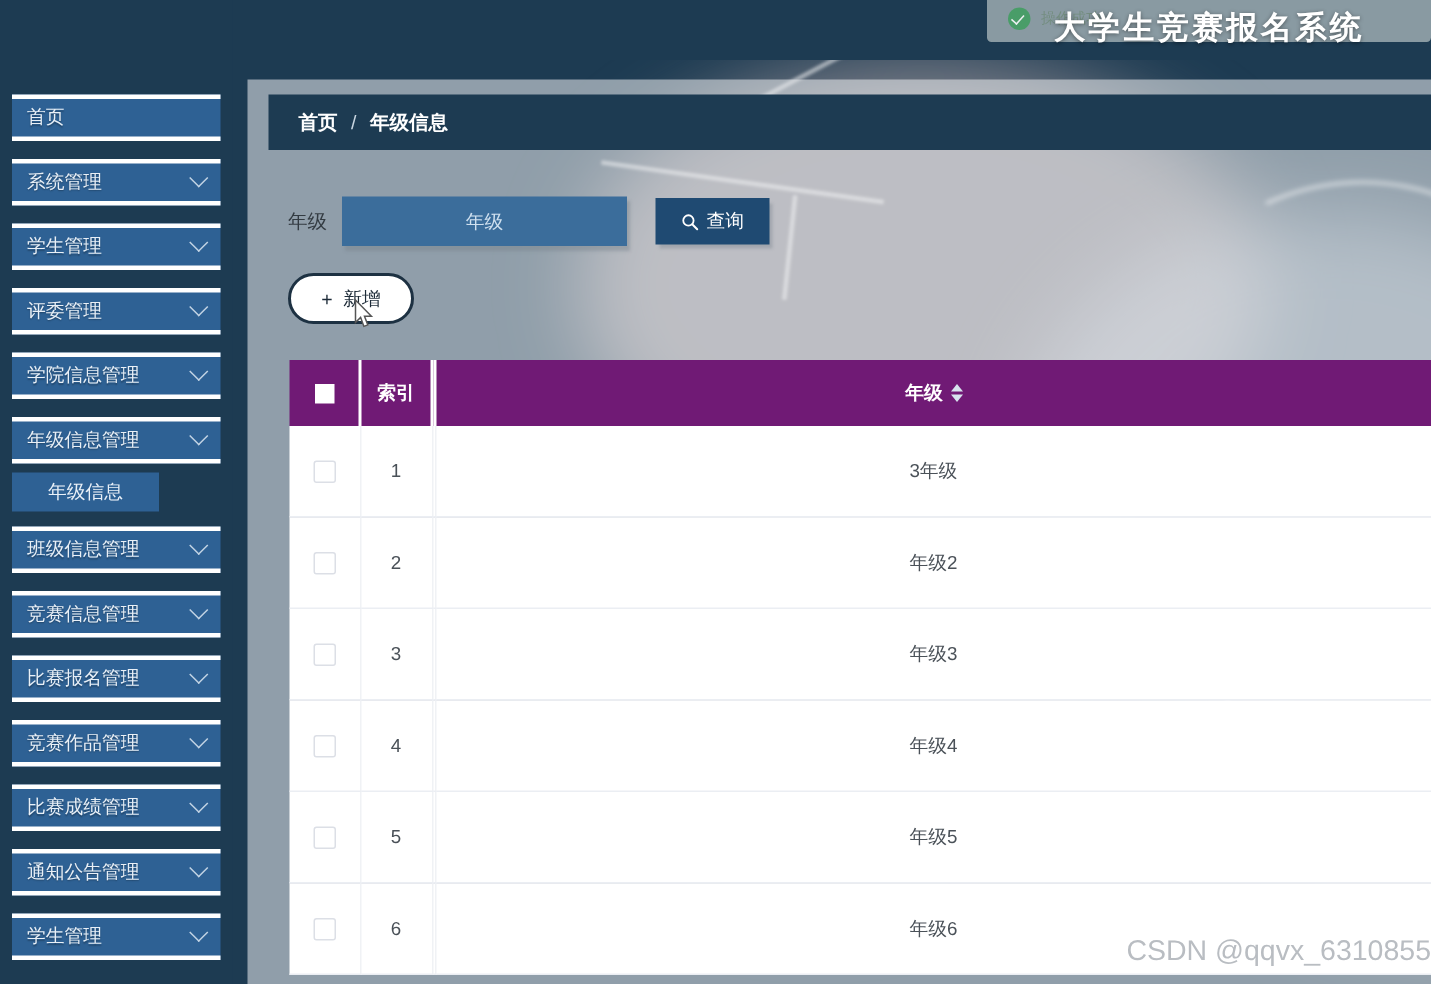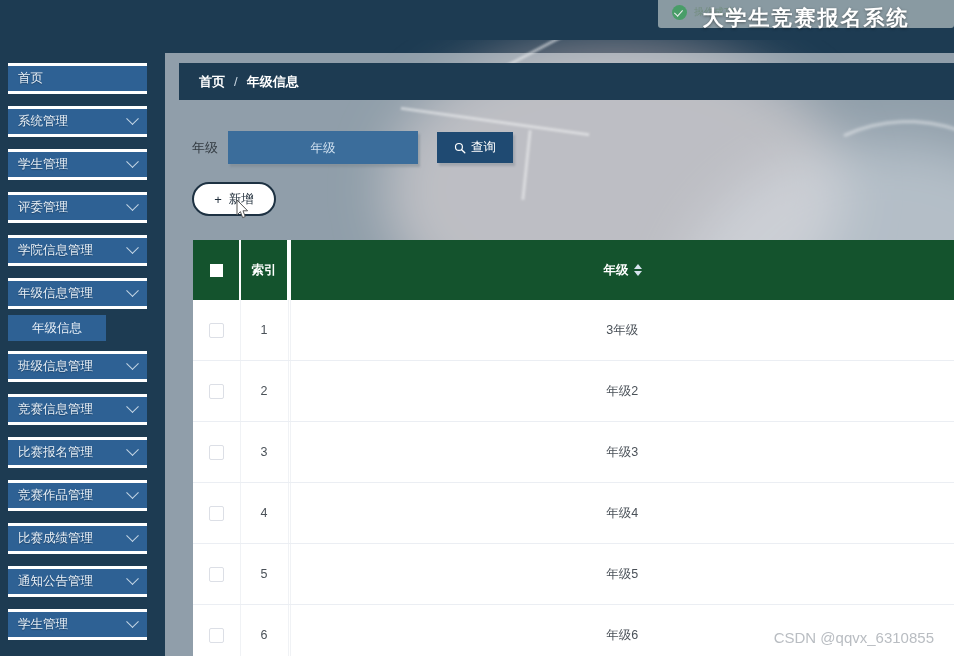--- a/index.html
+++ b/index.html
@@ -283,23 +283,23 @@
     width: 761px;
     z-index: 2;
     font-size: 12.5px;
   }
   #data-table table {
     border-collapse: collapse;
     width: 761px;
     table-layout: fixed;
   }
   #data-table thead th {
-    background: #14532d;
+    background: #701a75;
     color: #ffffff;
-    height: 60px;
+    height: 44px;
     font-size: 12.5px;
     font-weight: bold;
     border-right: 2px solid #ffffff;
     padding: 0;
   }
   #data-table thead th:last-child { border-right: none; }
   #data-table tbody td {
     height: 60px;
     background: #ffffff;
     border-bottom: 1px solid #ebeef3;
@@ -345,22 +345,22 @@
     border-left: 4px solid transparent;
     border-right: 4px solid transparent;
     display: block;
   }
   .sort-arrows i.up   { border-bottom: 5px solid #d7e3ee; }
   .sort-arrows i.down { border-top: 5px solid #d7e3ee; }
 
   
   #watermark {
     position: absolute;
-    right: 20px; bottom: 10px;
-    font-size: 15px;
+    right: 0; bottom: 10px;
+    font-size: 19px;
     color: #b9bdc2;
     z-index: 10;
     white-space: nowrap;
     font-family: "Liberation Sans", sans-serif;
     text-align: center;
   }
 </style>
 </head>
 <body>
 

